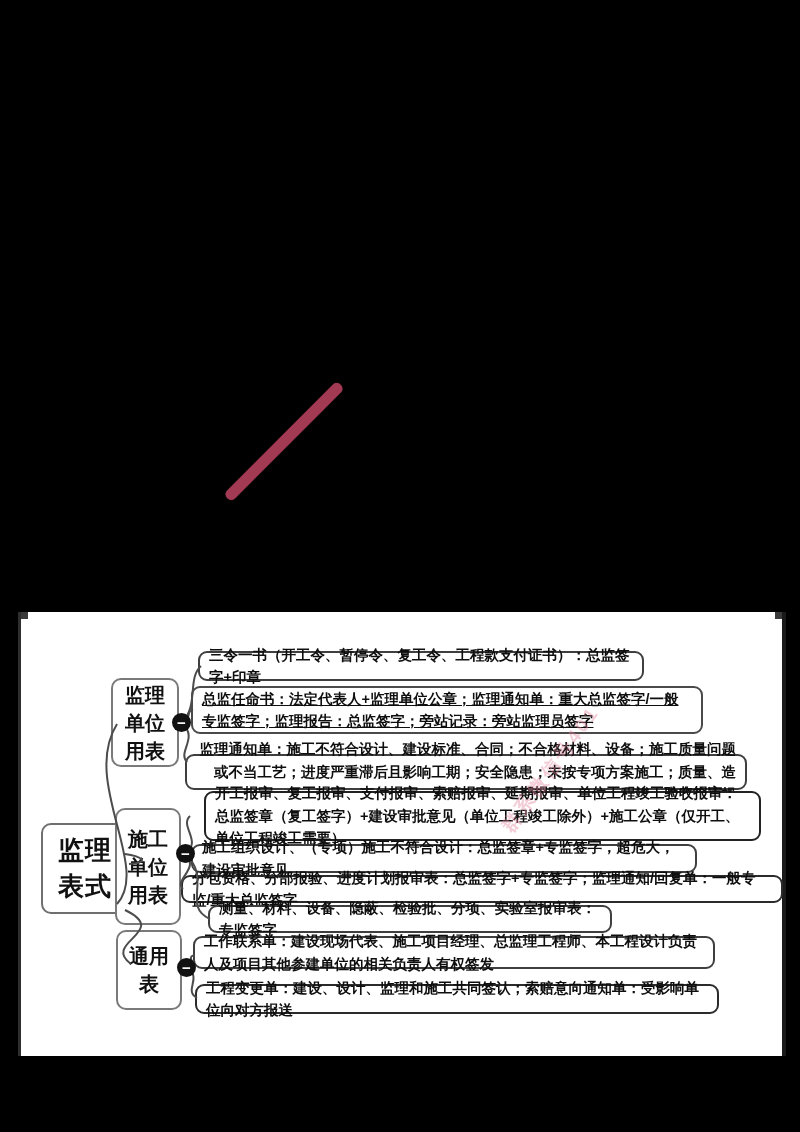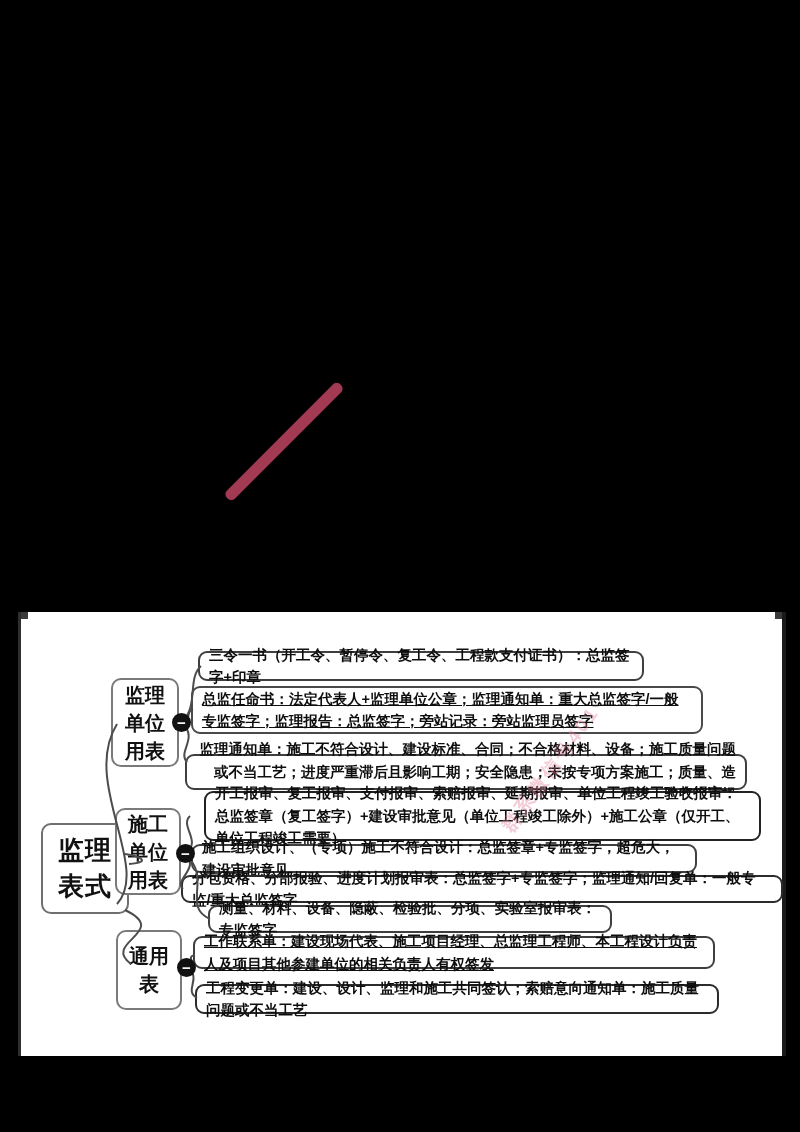--- a/index.html
+++ b/index.html
@@ -40,21 +40,21 @@
   .root{
     left:20px;top:211px;width:88px;height:91px;
     border:2px solid #6f6f6f;border-radius:10px;
     font-size:26px;line-height:1.38;white-space:pre-line;letter-spacing:1px;
   }
   .branch{
     border:2px solid #7a7a7a;border-radius:10px;
     font-size:20px;line-height:1.4;white-space:pre-line;
   }
   .branch.b0{left:90px;top:66px;width:68px;height:89px;}
-  .branch.b1{left:94px;top:196px;width:66px;height:87px;}
+  .branch.b1{left:94px;top:196px;width:66px;height:117px;}
   .branch.b2{left:95px;top:318px;width:66px;height:80px;}
   .toggle{
     position:absolute;width:19px;height:19px;border-radius:50%;
     background:#111;color:#fff;display:flex;align-items:center;justify-content:center;
     font-size:15px;font-weight:bold;line-height:1;z-index:3;
   }
   .toggle.t0{left:151px;top:101px;}
   .toggle.t1{left:155px;top:232px;}
   .toggle.t2{left:156px;top:346px;}
   .leaf{
@@ -64,21 +64,21 @@
     color:#0e0e0e;font-weight:bold;font-size:14.5px;line-height:1.55;
     padding:1px 9px;text-align:left;z-index:1;
   }
   .leaf.l0{left:177px;top:39px;width:446px;height:30px;}
   .leaf.l1{left:170px;top:74px;width:512px;height:48px;border-color:#4a4a4a;text-decoration:underline;}
   .leaf.l2{left:164px;top:142px;width:562px;height:36px;text-align:right;}
   .leaf.l3{left:167px;top:179px;width:557px;height:50px;border-color:#222;margin-left:16px;}
   .leaf.l4{left:170px;top:232px;width:506px;height:29px;}
   .leaf.l5{left:160px;top:263px;width:602px;height:28px;border-color:#2b2b2b;}
   .leaf.l6{left:187px;top:293px;width:404px;height:28px;}
-  .leaf.l7{left:172px;top:324px;width:522px;height:33px;text-decoration:underline;}
+  .leaf.l7{left:172px;top:324px;width:522px;height:33px;}
   .leaf.l8{left:174px;top:372px;width:524px;height:30px;border-color:#2b2b2b;}
   svg.connectors{position:absolute;left:0;top:0;z-index:2;pointer-events:none;}
   svg.connectors path{stroke:#4c4c4c;stroke-width:2;fill:none;}
 </style>
 </head>
 <body>
 
 <div class="stripe"></div>
 
 <div class="panel">
@@ -119,14 +119,14 @@
   <div class="toggle t2">−</div>
 
   <div class="leaf l0">三令一书（开工令、暂停令、复工令、工程款支付证书）：总监签字+印章</div>
   <div class="leaf l1">总监任命书：法定代表人+监理单位公章；监理通知单：重大总监签字/一般专监签字；监理报告：总监签字；旁站记录：旁站监理员签字</div>
   <div class="leaf l2">监理通知单：施工不符合设计、建设标准、合同；不合格材料、设备；施工质量问题或不当工艺；进度严重滞后且影响工期；安全隐患；未按专项方案施工；质量、造价、进度等违规</div>
   <div class="leaf l3">开工报审、复工报审、支付报审、索赔报审、延期报审、单位工程竣工验收报审：总监签章（复工签字）+建设审批意见（单位工程竣工除外）+施工公章（仅开工、单位工程竣工需要）</div>
   <div class="leaf l4">施工组织设计、（专项）施工不符合设计：总监签章+专监签字，超危大，建设审批意见</div>
   <div class="leaf l5">分包资格、分部报验、进度计划报审表：总监签字+专监签字；监理通知/回复单：一般专监/重大总监签字</div>
   <div class="leaf l6">测量、材料、设备、隐蔽、检验批、分项、实验室报审表：专监签字</div>
   <div class="leaf l7">工作联系单：建设现场代表、施工项目经理、总监理工程师、本工程设计负责人及项目其他参建单位的相关负责人有权签发</div>
-  <div class="leaf l8">工程变更单：建设、设计、监理和施工共同签认；索赔意向通知单：施工质量问题或不当工艺</div>
+  <div class="leaf l8">工程变更单：建设、设计、监理和施工共同签认；索赔意向通知单：受影响单位向对方报送</div>
 </div>
 
 </body></html>

